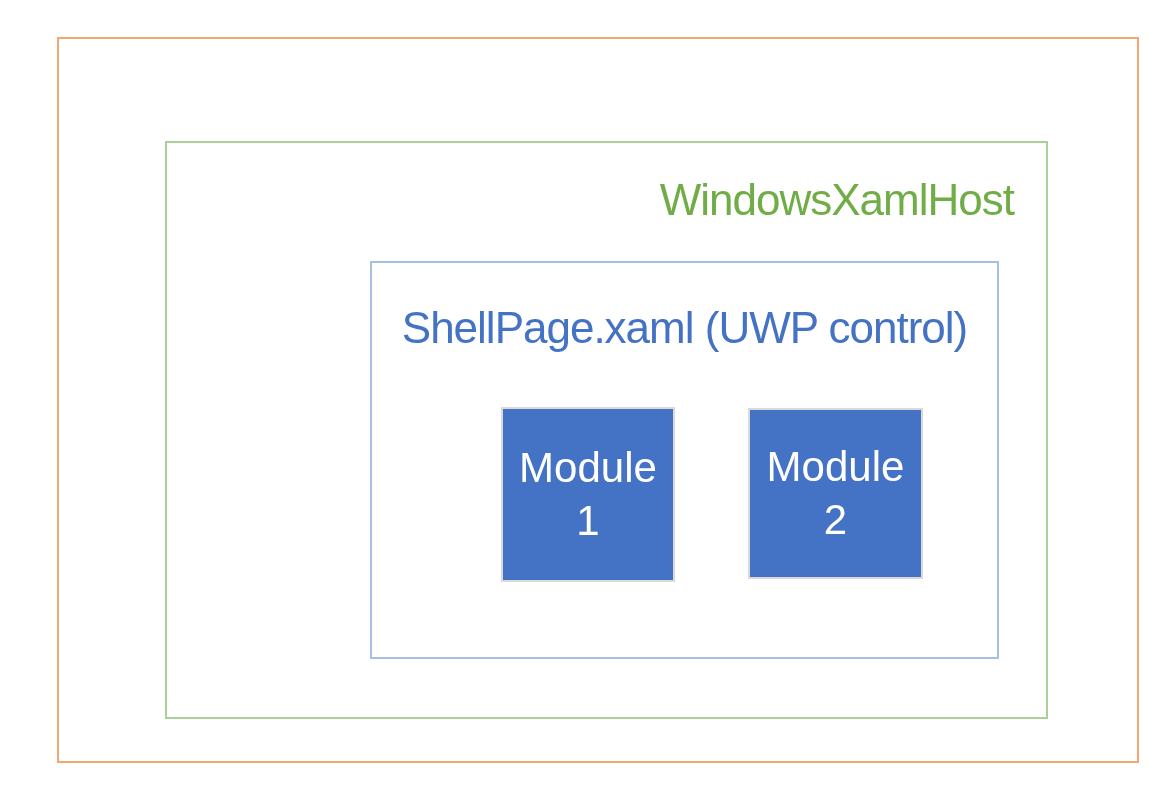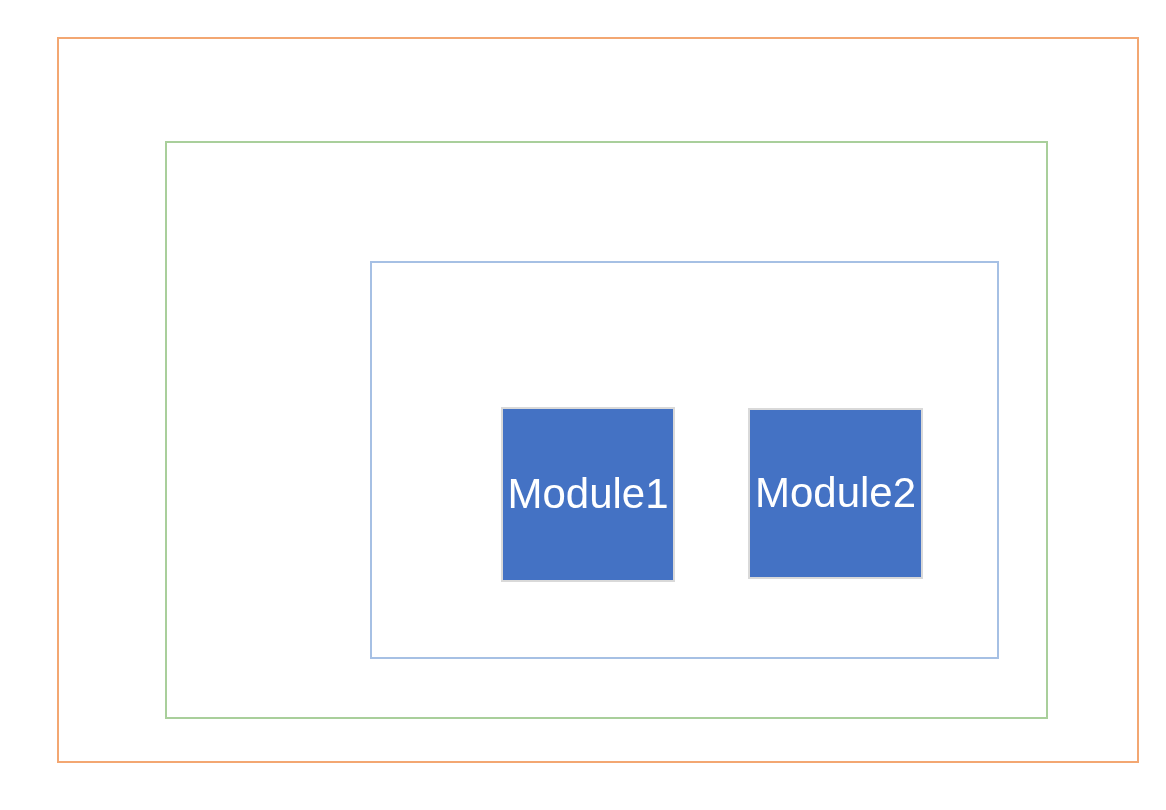--- a/index.html
+++ b/index.html
@@ -66,20 +66,21 @@
     text-align: center;
     color: #4472c4;
   }
   .module {
     position: absolute;
     box-sizing: border-box;
     background: #4472c4;
     border: 2px solid #d9d9d9;
     color: #ffffff;
     display: flex;
+    flex-direction: column;
     align-items: center;
     justify-content: center;
     text-align: center;
     font-size: 42px;
     line-height: 1.25;
   }
   .module-1 {
     left: 129px;
     top: 144px;
     width: 174px;
@@ -96,22 +97,24 @@
   }
 </style>
 </head>
 <body>
 
 <div class="canvas">
 
   <div class="box box-mainwindow">
 
     <div class="box box-host">
+      <div class="label label-host">WindowsXamlHost</div>
 
       <div class="box box-shell">
+        <div class="label label-shell">ShellPage.xaml (UWP control)</div>
 
         <div class="module module-1">
           <span>Module</span>
           <span>1</span>
         </div>
 
         <div class="module module-2">
           <span>Module</span>
           <span>2</span>
         </div>

